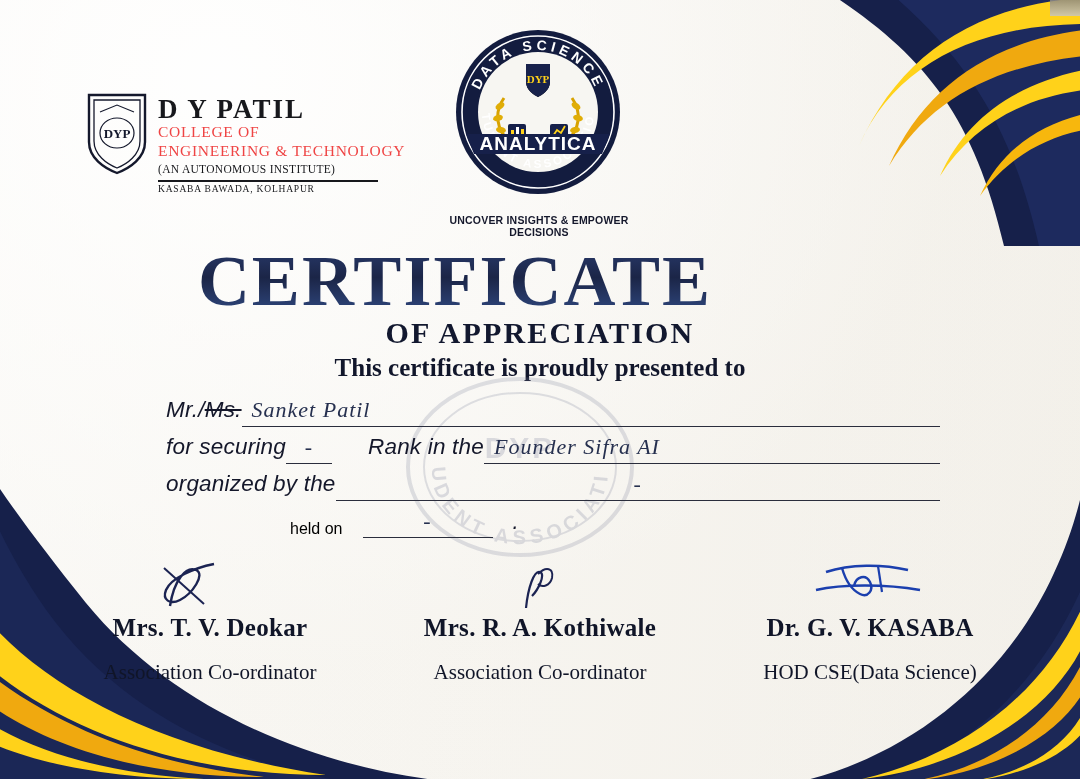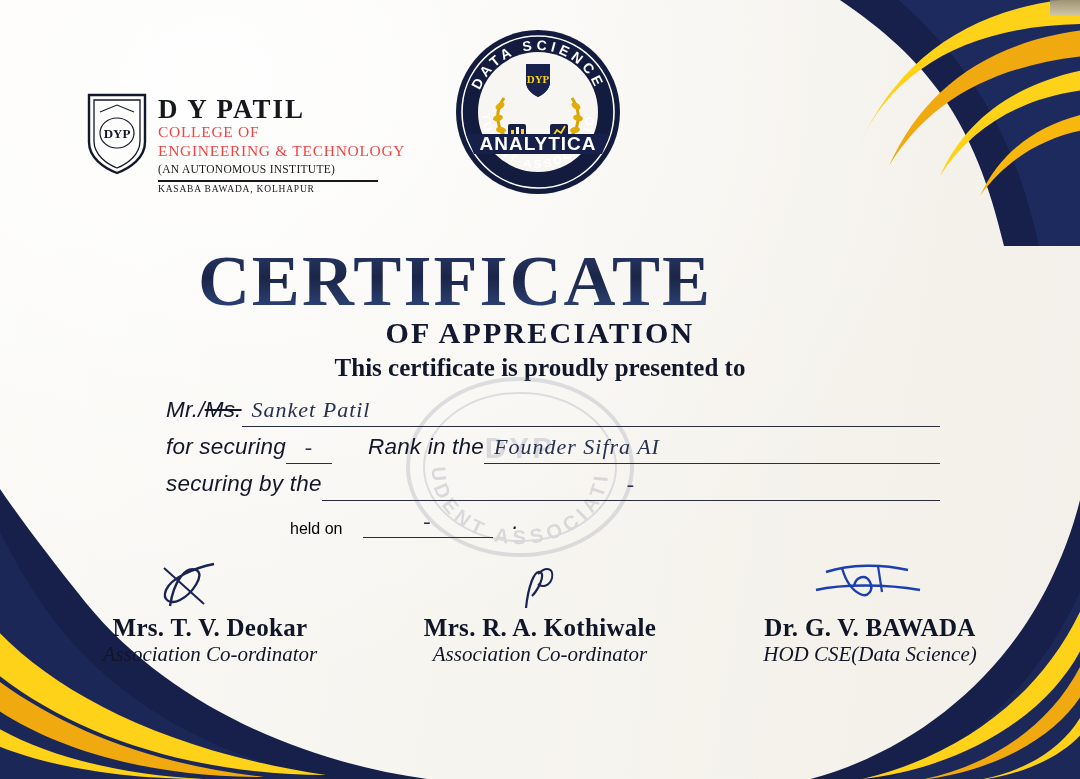--- a/index.html
+++ b/index.html
@@ -243,22 +243,21 @@
     font-family: Liberation Serif, serif;
     font-weight: bold;
     font-size: 25px;
     color: #101528;
     letter-spacing: 0.3px;
   }
   .sig-role {
     font-family: "Liberation Serif", serif;
     font-size: 21px;
     color: #101528;
-    margin-top: 0;
-    font-style: italic;
+    margin-top: 18px;
   }
 
   
   .scan-artifact {
     position: absolute;
     top: 0;
     right: 0;
     width: 30px;
     height: 16px;
     background: linear-gradient(180deg,#8e8a84,#c9c6c0);
@@ -349,20 +348,21 @@
     <rect x="56" y="98" width="18" height="14" rx="2" fill="#16204a"></rect>
     <rect x="59" y="104" width="3" height="5" fill="#ffd21a"></rect>
     <rect x="64" y="101" width="3" height="8" fill="#ffffff"></rect>
     <rect x="69" y="103" width="3" height="6" fill="#ffd21a"></rect>
     <rect x="98" y="98" width="18" height="14" rx="2" fill="#16204a"></rect>
     <path d="M101,110 L105,104 L109,107 L113,100" fill="none" stroke="#ffd21a" stroke-width="1.8"></path>
 
     <path d="M14,108 H158 L150,128 H22 Z" fill="#16204a"></path>
     <text x="86" y="124" text-anchor="middle" font-family="Liberation Sans, sans-serif" font-size="19" font-weight="bold" fill="#ffffff" letter-spacing="1">ANALYTICA</text>
   </svg>
+  <div class="dsa-tagline">UNCOVER INSIGHTS &amp; EMPOWER DECISIONS</div>
 
   <div class="title-main">CERTIFICATE</div>
   <div class="title-sub">OF APPRECIATION</div>
   <div class="title-presented">This certificate is proudly presented to</div>
 
   <svg class="stamp" viewBox="0 0 236 190">
     <defs>
       <path id="stampArcTop" d="M24,100 a94,78 0 0 1 188,0"></path>
       <path id="stampArcBottom" d="M30,100 a88,72 0 0 0 176,0"></path>
     </defs>
@@ -390,21 +390,21 @@
       <span class="fill short" style="width:46px">
         <span class="hand center">-</span>
       </span>
       <span class="lbl" style="padding-left:10px">Rank in the</span>
       <span class="fill">
         <span class="hand">Founder   Sifra   AI</span>
       </span>
     </div>
 
     <div class="form-row">
-      <span class="lbl">securing by the</span>
+      <span class="lbl">organized by the</span>
       <span class="fill">
         <span class="hand center">-</span>
       </span>
     </div>
 
     <div class="row-held">
       <span class="lbl">held on</span>
       <span class="fill" style="max-width:130px">
         <span class="hand center">-</span>
       </span>
@@ -438,17 +438,17 @@
 
     <div class="sig-block">
       <div class="sig-mark">
         <svg width="160" height="54" viewBox="0 0 160 54" style="position:absolute;left:50%;transform:translateX(-50%)">
           <path d="M36,12 C60,4 92,4 118,10" fill="none" stroke="#1b3fae" stroke-width="2.6"></path>
           <path d="M52,8 C56,22 62,30 70,34 C78,38 84,30 80,22 C76,14 66,16 64,26" fill="none" stroke="#1b3fae" stroke-width="2.4"></path>
           <path d="M88,6 L92,32" fill="none" stroke="#1b3fae" stroke-width="2.2"></path>
           <path d="M26,30 C52,24 96,24 130,30" fill="none" stroke="#1b3fae" stroke-width="2.6"></path>
         </svg>
       </div>
-      <div class="sig-name">Dr. G. V. BAWADA</div>
+      <div class="sig-name">Dr. G. V. KASABA</div>
       <div class="sig-role">HOD CSE(Data Science)</div>
     </div>
   </div>
 </div>
 
 </body></html>

